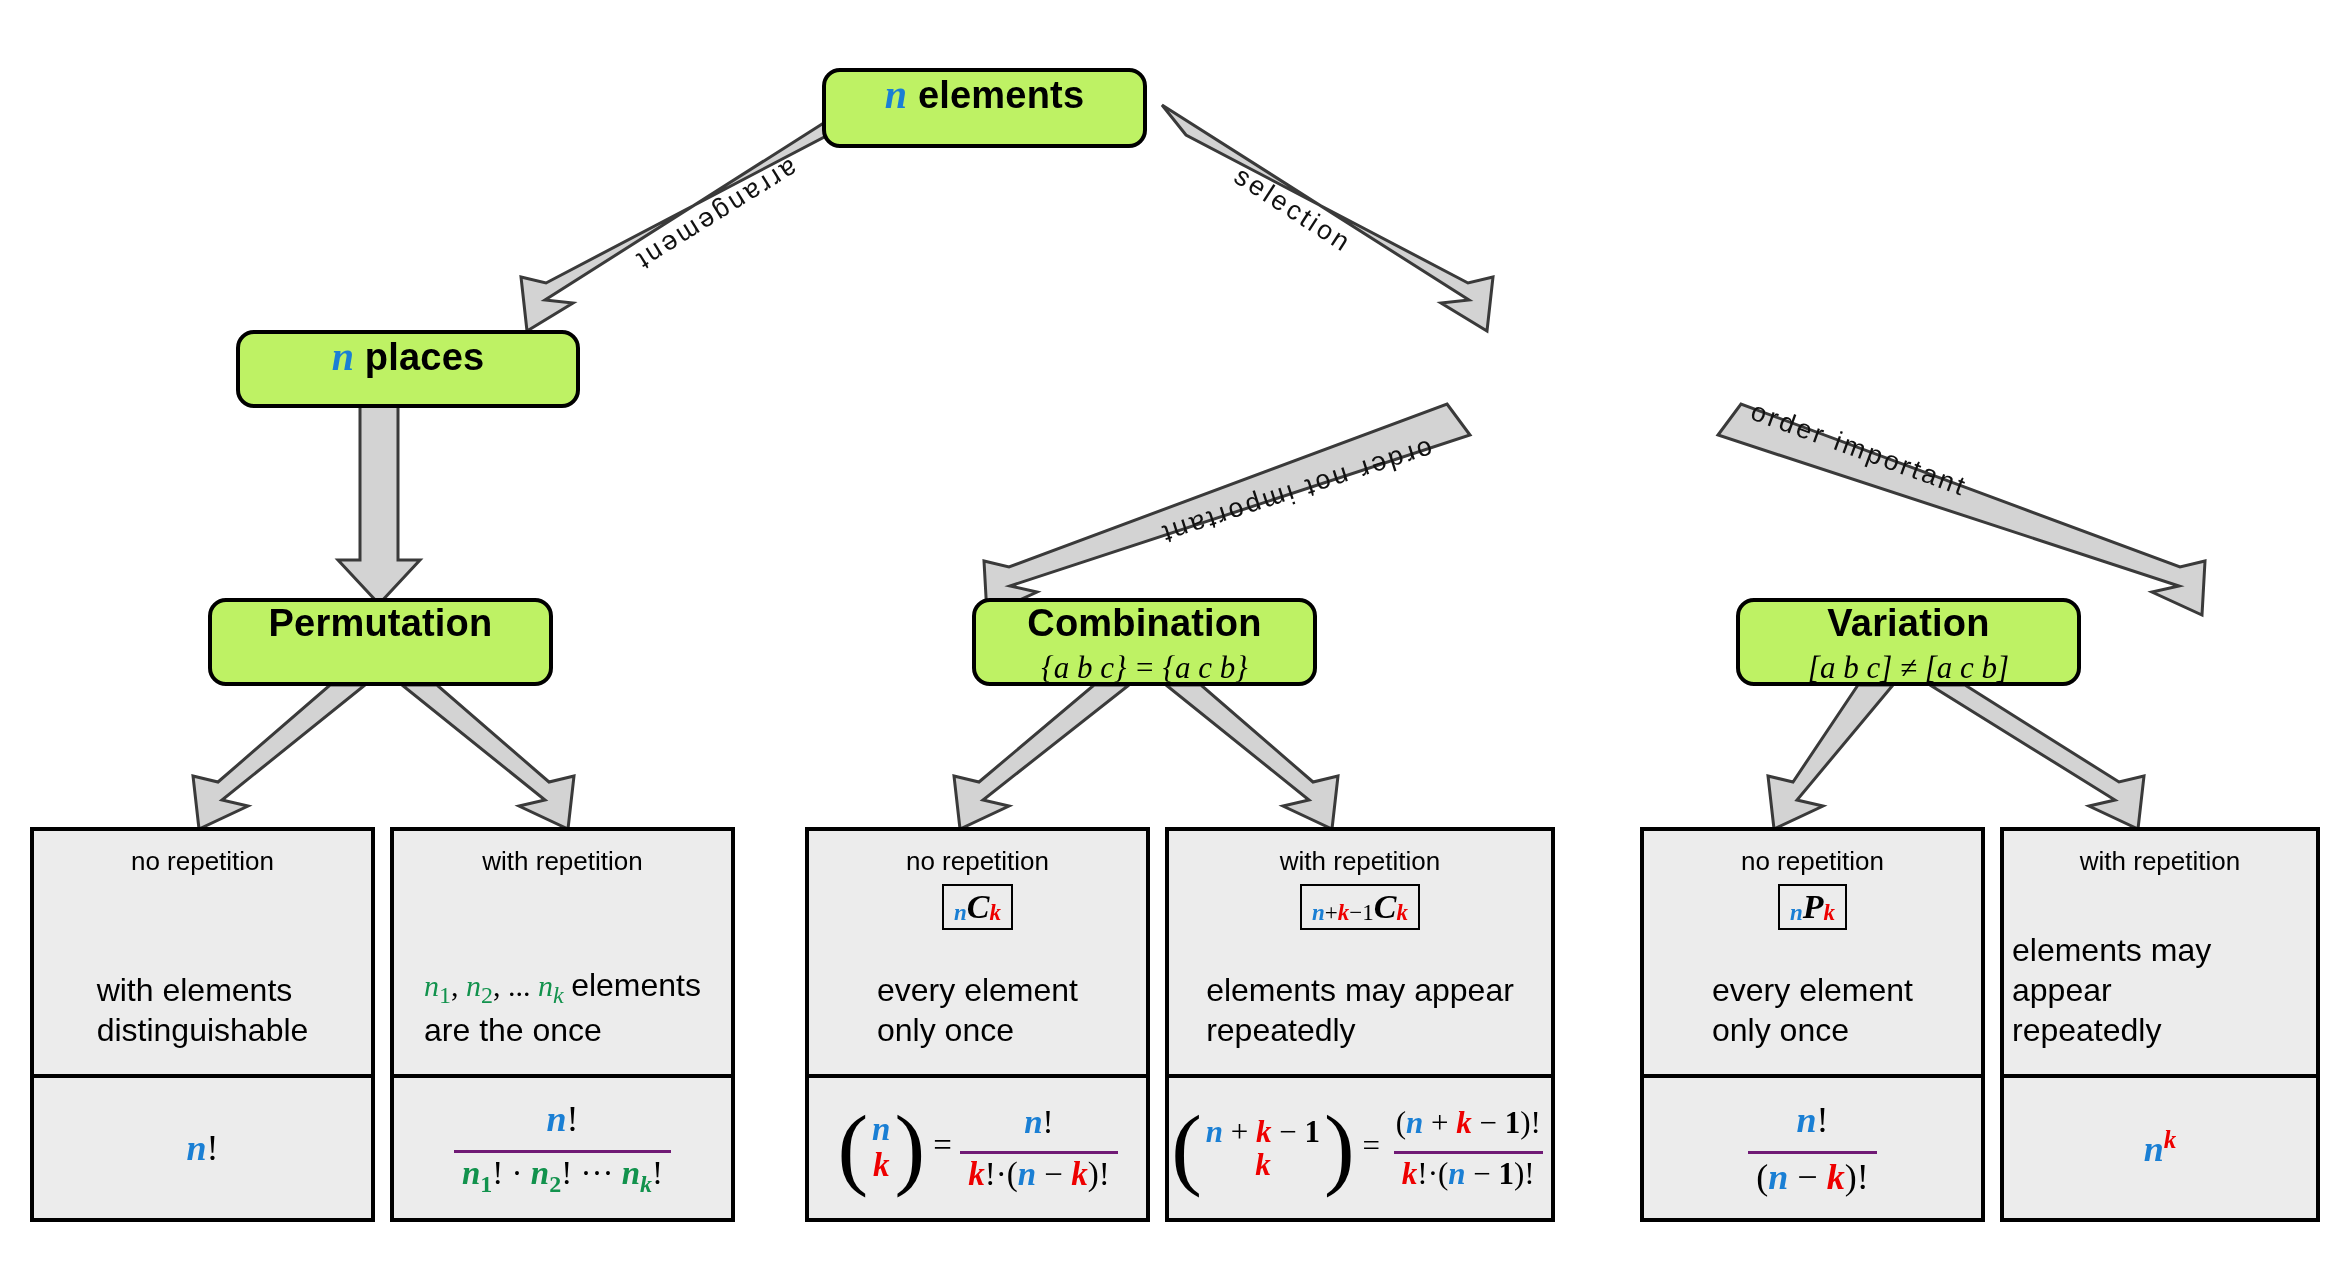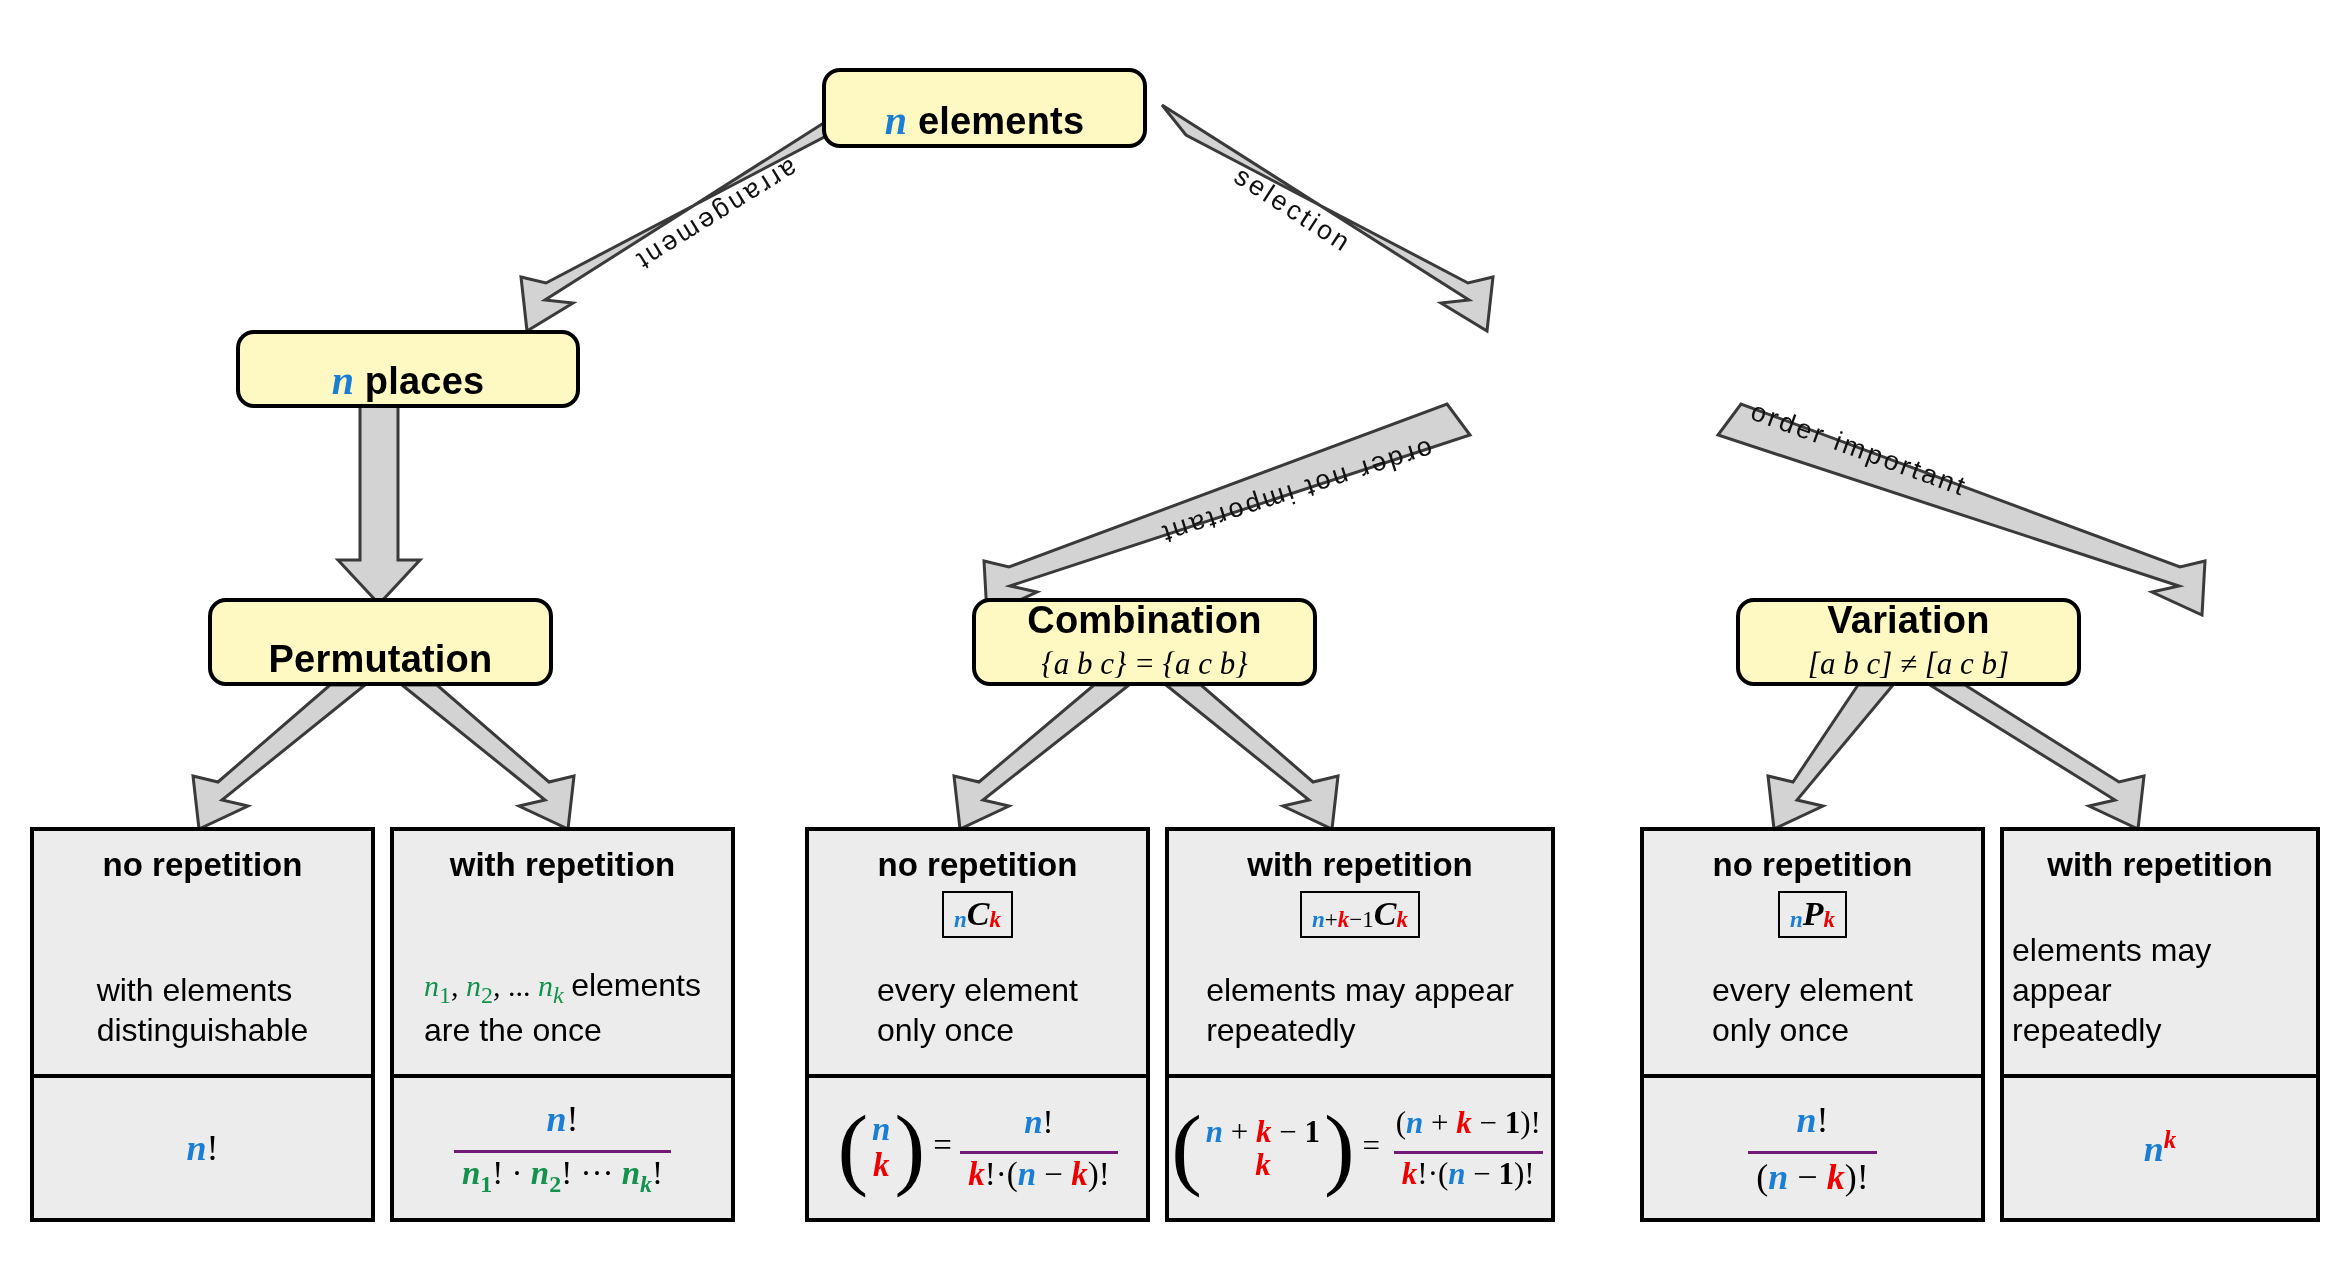--- a/index.html
+++ b/index.html
@@ -7,22 +7,22 @@
     width:2349px;height:1281px;position:relative;overflow:hidden;
     font-family:"Liberation Sans","DejaVu Sans",sans-serif;
     color:#000;
   }
   #canvas{position:absolute;inset:0;}
   svg.edges{position:absolute;left:0;top:0;width:2349px;height:1281px;pointer-events:none;}
 
   
   .node{
     position:absolute;box-sizing:border-box;
-    background:#fef9c3;border:4px solid #000;
-    display:flex;flex-direction:column;align-items:center;justify-content:flex-end;
+    background:#bef264;border:4px solid #000;
+    display:flex;flex-direction:column;align-items:center;justify-content:flex-start;
     text-align:center;line-height:1.15;
   }
   .node.round{border-radius:18px;}
   .node .title{font-weight:bold;font-size:38px;letter-spacing:.2px;}
   .node .sub{font-size:31px;margin-top:4px;font-family:"Liberation Serif","DejaVu Serif",serif;font-style:italic;}
 
   
   .leaf{
     position:absolute;box-sizing:border-box;
     background:#ececec;border:4px solid #000;
@@ -31,21 +31,21 @@
   .leaf .cell-top{
     flex:1 1 auto;border-bottom:4px solid #000;
     display:flex;flex-direction:column;align-items:center;
     padding:16px 8px 10px 8px;
   }
   .leaf .cell-bottom{
     height:140px;flex:0 0 140px;
     display:flex;align-items:center;justify-content:center;
     padding:0 8px;
   }
-  .leaf .head{font-weight:bold;font-size:33px;line-height:1.1;}
+  .leaf .head{font-weight:normal;font-size:26px;line-height:1.1;}
   .leaf .desc{font-size:32px;line-height:1.25;margin-top:auto;margin-bottom:14px;}
 
   .badge{
     display:inline-block;border:2px solid #000;background:#ececec;
     padding:2px 10px 3px 10px;margin-top:8px;
     font-family:"Liberation Serif","DejaVu Serif",serif;
     font-size:30px;line-height:1.1;white-space:nowrap;
   }
   .badge .big{font-size:34px;font-weight:bold;font-style:italic;}
   .badge .sm{font-size:23px;font-weight:bold;font-style:italic;vertical-align:-2px;}

